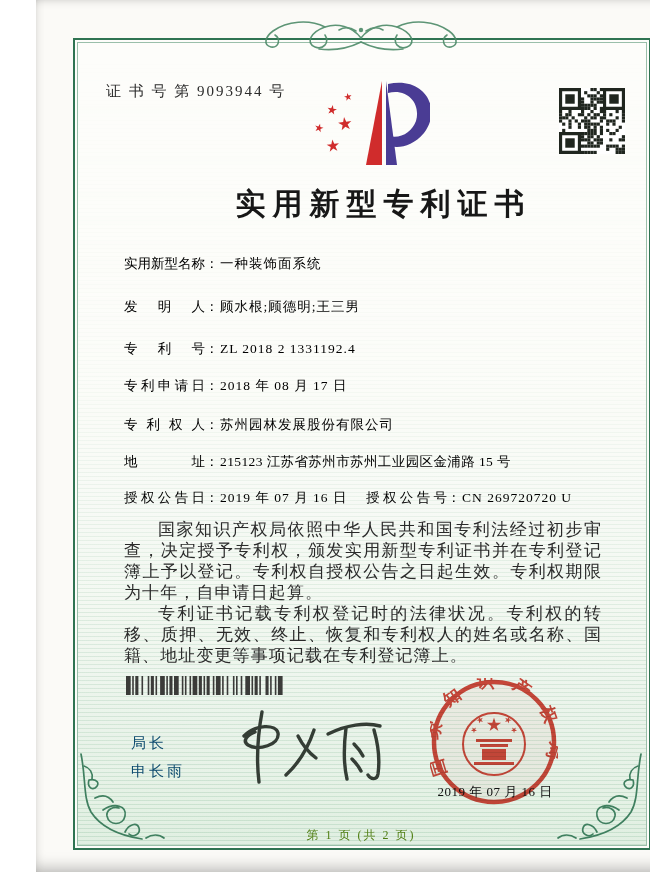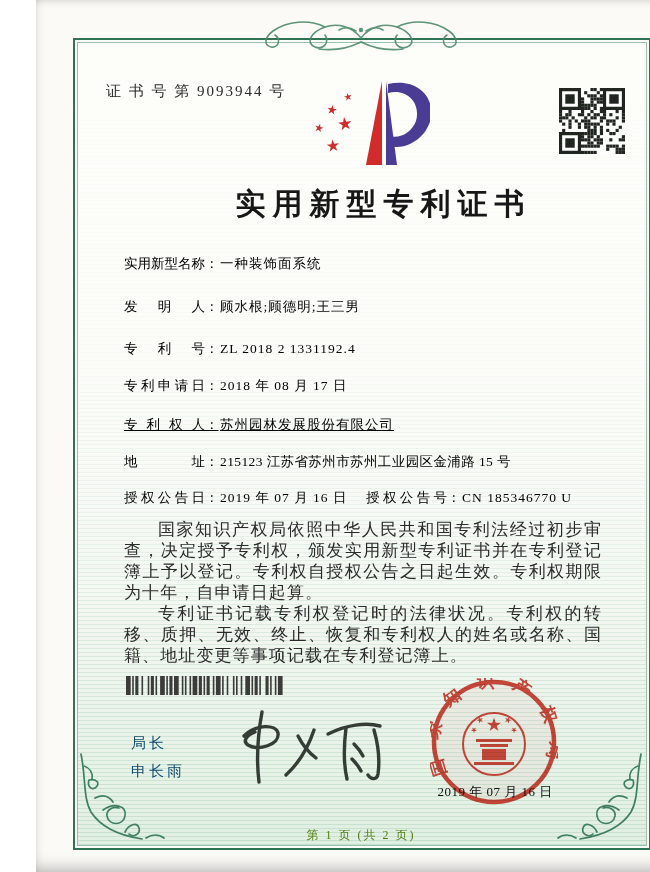--- a/index.html
+++ b/index.html
@@ -284,39 +284,39 @@
   <div class="row" style="left:88px;top:340px;">
     <span class="label">专利号</span>
       <span class="colon">：</span>
     <span class="value">ZL 2018 2 1331192.4</span>
   </div>
   <div class="row" style="left:88px;top:377px;">
     <span class="label">专利申请日</span>
       <span class="colon">：</span>
     <span class="value">2018 年 08 月 17 日</span>
   </div>
-  <div class="row" style="left:88px;top:416px;text-decoration:underline;">
+  <div class="row" style="left:88px;top:416px;">
     <span class="label">专利权人</span>
       <span class="colon">：</span>
     <span class="value">苏州园林发展股份有限公司</span>
   </div>
   <div class="row" style="left:88px;top:453px;">
     <span class="label">地址</span>
       <span class="colon">：</span>
     <span class="value" style="letter-spacing:.4px">215123 江苏省苏州市苏州工业园区金浦路 15 号</span>
   </div>
   <div class="row" style="left:88px;top:489px;">
     <span class="label">授权公告日</span>
       <span class="colon">：</span>
     <span class="value">2019 年 07 月 16 日</span>
   </div>
   <div class="row" style="left:330px;top:489px;">
     <span class="label">授权公告号</span>
       <span class="colon">：</span>
-    <span class="value">CN 185346770 U</span>
+    <span class="value">CN 269720720 U</span>
   </div>
 
   <div class="abs paras">
     <p>国家知识产权局依照中华人民共和国专利法经过初步审查，决定授予专利权，颁发实用新型专利证书并在专利登记簿上予以登记。专利权自授权公告之日起生效。专利权期限为十年，自申请日起算。</p>
     <p>专利证书记载专利权登记时的法律状况。专利权的转移、质押、无效、终止、恢复和专利权人的姓名或名称、国籍、地址变更等事项记载在专利登记簿上。</p>
   </div>
 
   <svg class="abs" style="left:90px;top:676px;" width="166" height="19" viewBox="0 0 166 19">
     <g id="barcode-bars" fill="#3b3b39">
         <rect x="0.0" y="0" width="4.7" height="19"></rect>

